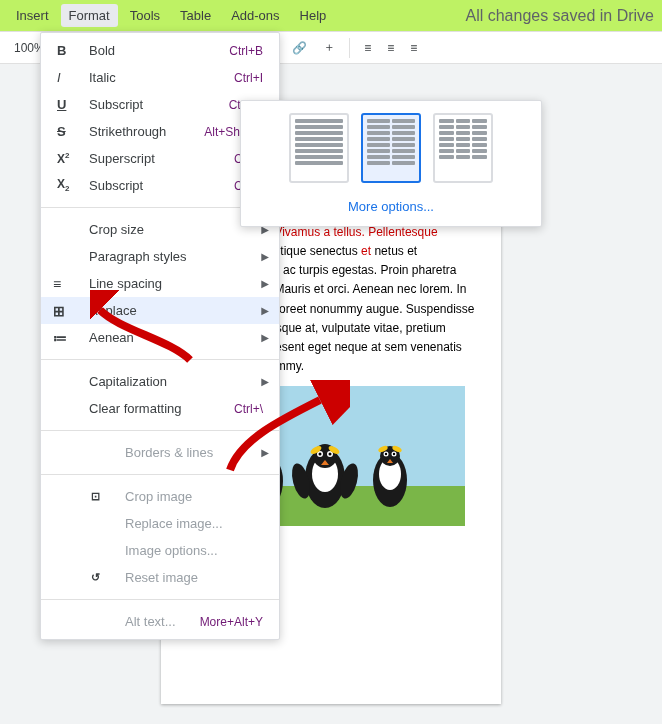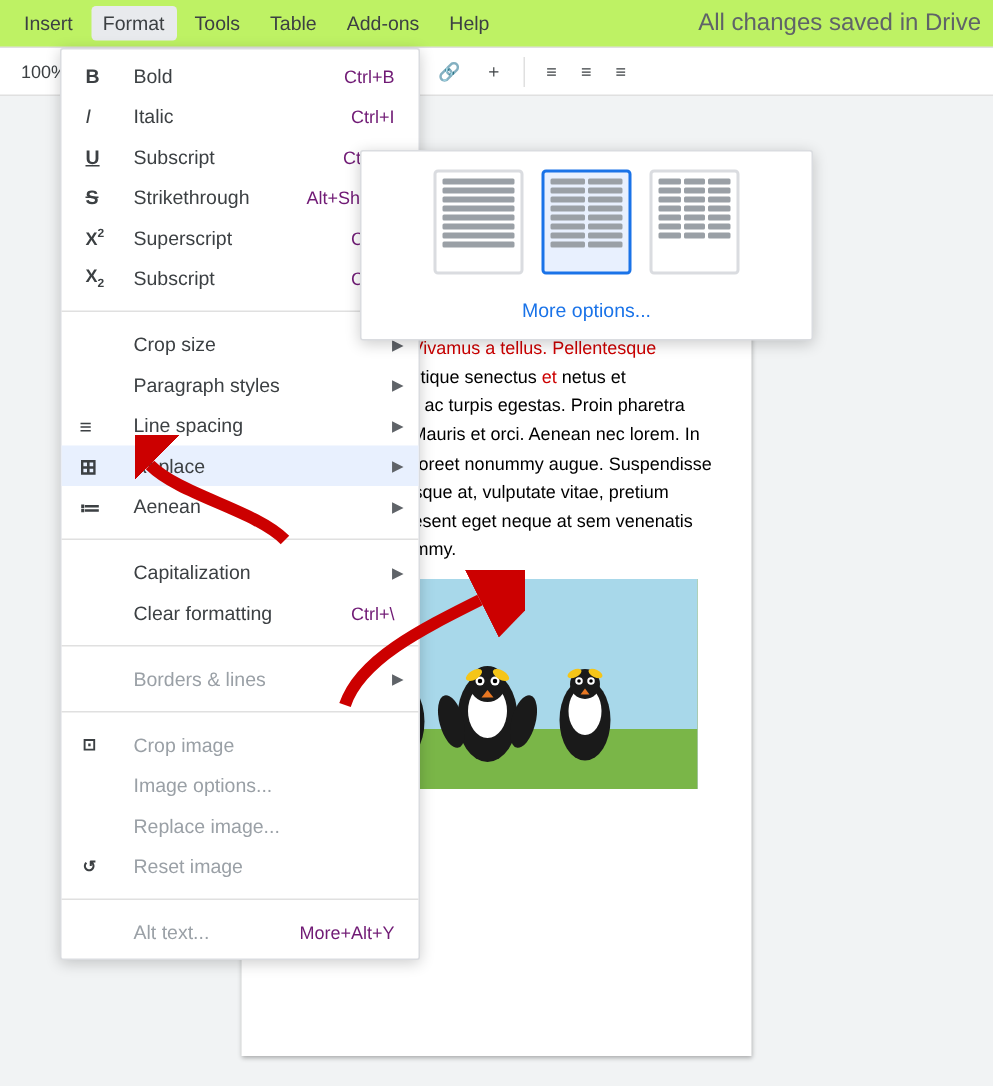--- a/index.html
+++ b/index.html
@@ -81,20 +81,21 @@
       color: #701a75;
       font-size: 12px;
       padding-left: 20px;
     }
     .dropdown-item.highlighted {
       background: #e8f0fe;
     }
     .dropdown-item.disabled {
       color: #9aa0a6;
       cursor: default;
+      margin-left: 36px;
     }
 
     .item-icon {
       position: absolute;
       left: 16px;
       font-weight: bold;
       font-style: normal;
       font-size: 13px;
       color: #3c4043;
     }
@@ -422,24 +423,24 @@
   </div>
 
   <div class="menu-divider"></div>
 
   <div class="menu-section">
     <div class="dropdown-item disabled">
       <span class="item-icon" style="font-size:11px; left:14px;">⊡</span>
       <span>Crop image</span>
     </div>
     <div class="dropdown-item disabled">
+      <span>Replace image...</span>
+    </div>
+    <div class="dropdown-item disabled">
       <span>Image options...</span>
-    </div>
-    <div class="dropdown-item disabled">
-      <span>Replace image...</span>
     </div>
     <div class="dropdown-item disabled">
       <span class="item-icon" style="font-size:11px; left:14px;">↺</span>
       <span>Reset image</span>
     </div>
   </div>
 
   <div class="menu-divider"></div>
 
   <div class="menu-section">

